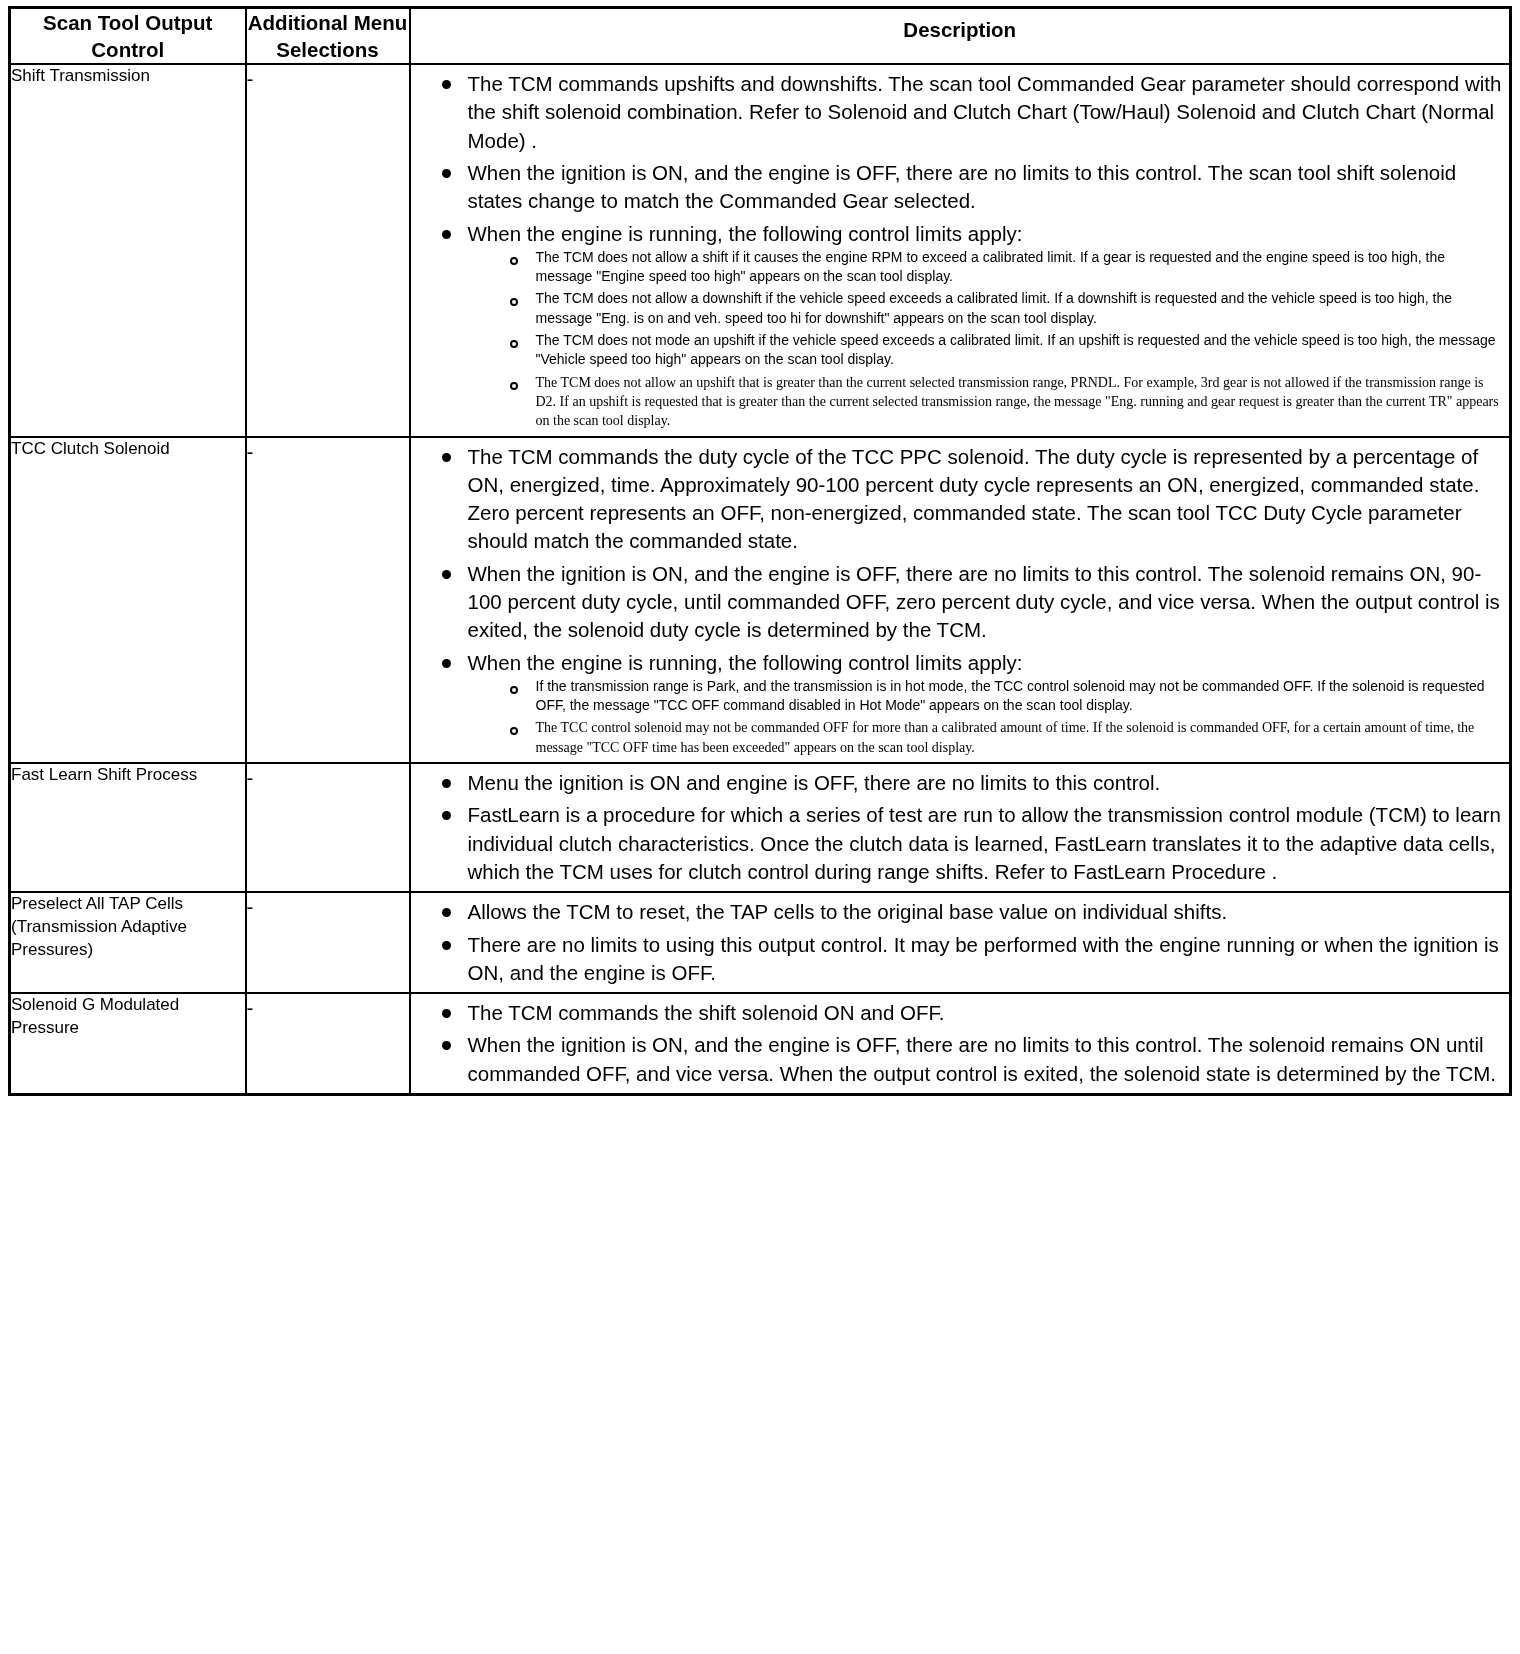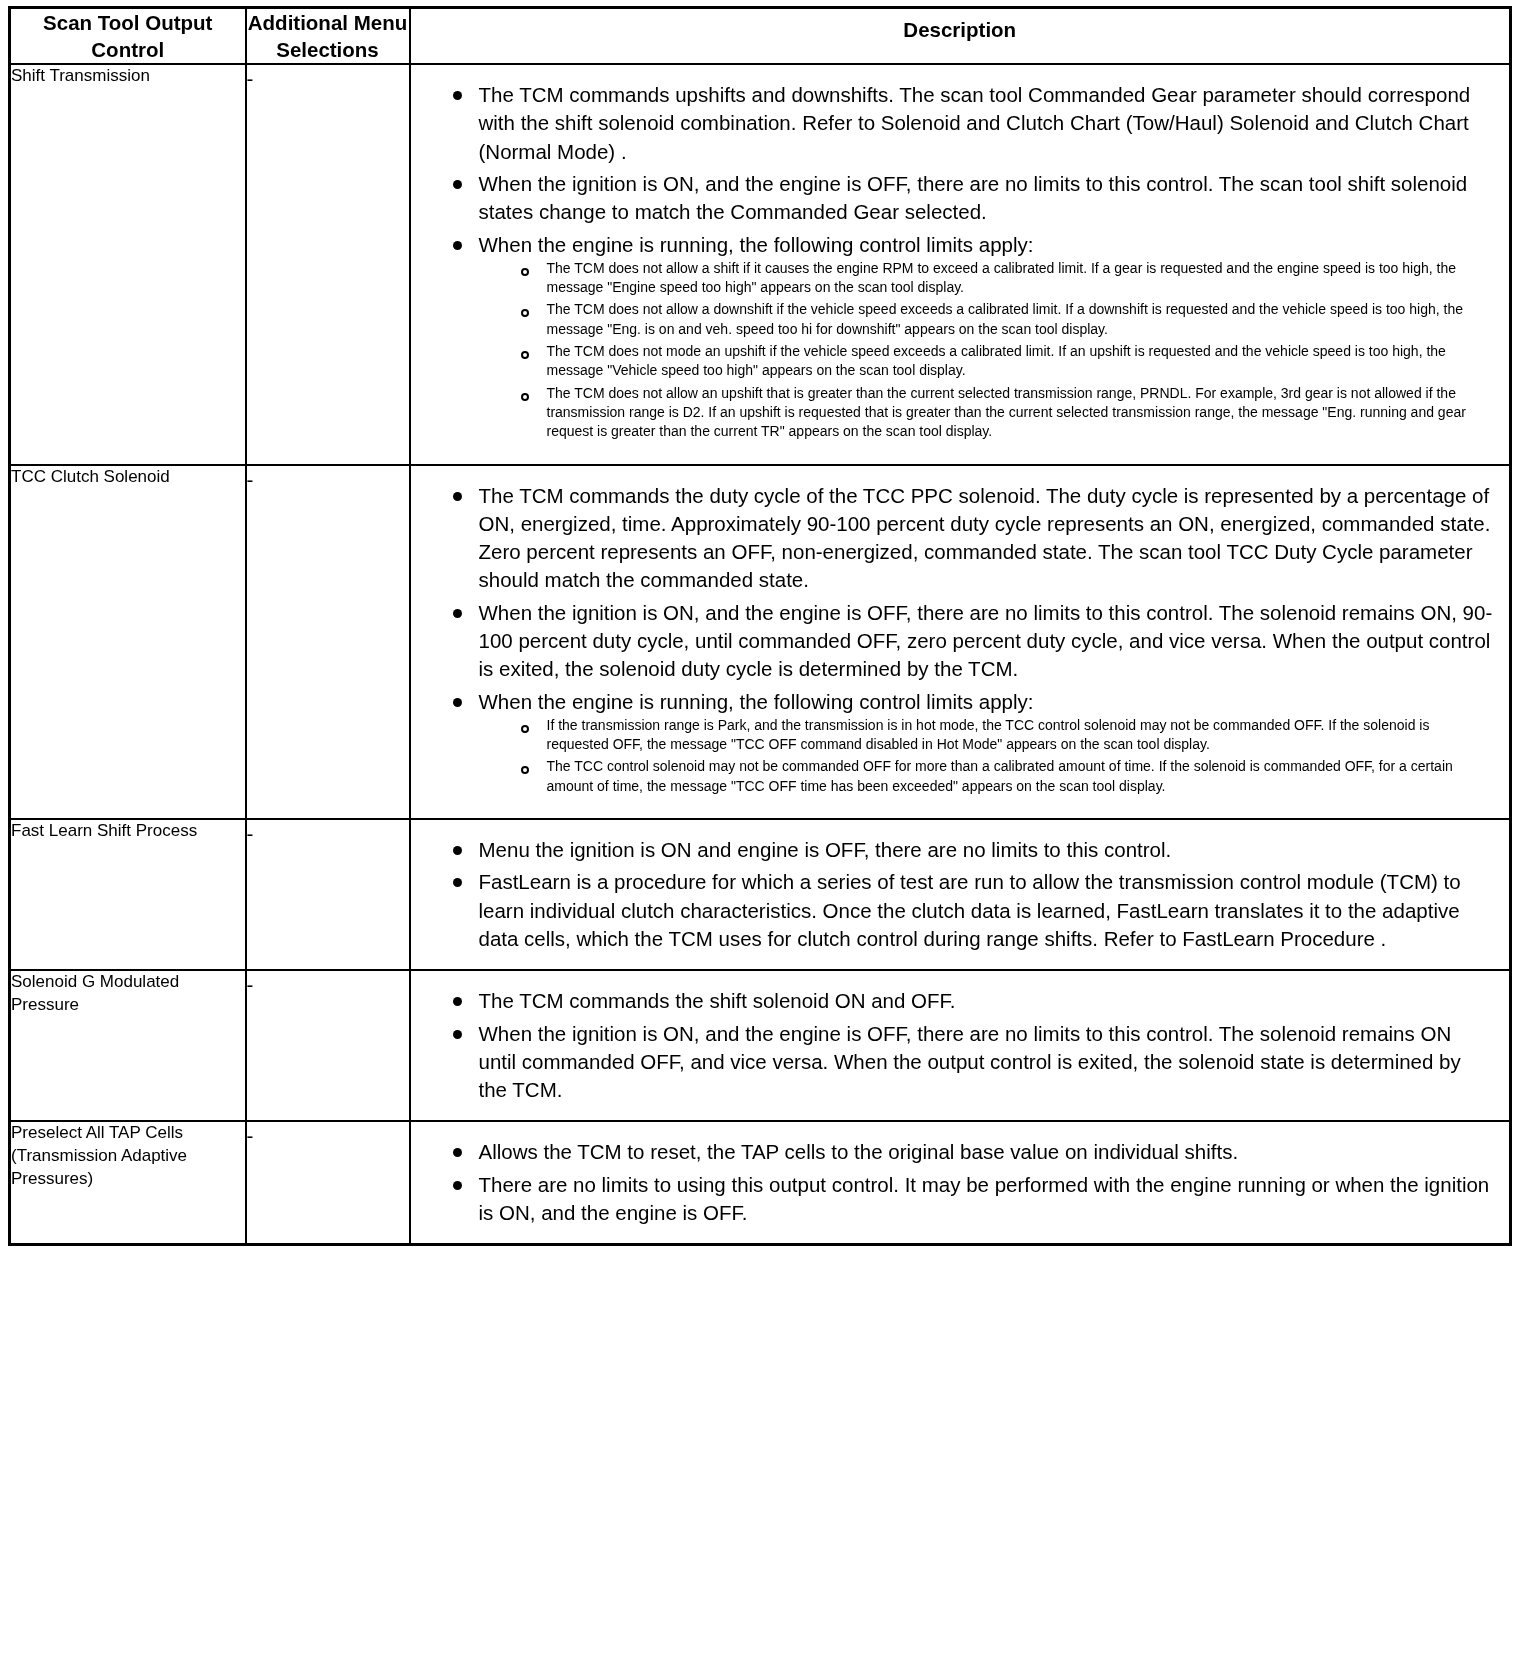--- a/index.html
+++ b/index.html
@@ -55,21 +55,21 @@
     line-height: 1.34;
     padding: 6px 4px 6px 6px;
     vertical-align: middle;
   }
   td.desc {
     padding: 9px 10px 11px 10px;
   }
   ul.lvl1 {
     list-style: none;
     margin: 0;
-    padding: 16px;
+    padding: 5px;
   }
   ul.lvl1 > li {
     position: relative;
     padding-left: 34px;
     margin: 0 0 4px 18px;
     font-size: 20.5px;
     line-height: 1.38;
   }
   ul.lvl1 > li:last-child { margin-bottom: 0; }
   ul.lvl1 > li > .btext {
@@ -90,21 +90,21 @@
     margin: 0;
     padding: 0;
   }
   ul.lvl2 > li {
     position: relative;
     padding-left: 32px;
     margin: 0 0 3px 36px;
     font-size: 14px;
     line-height: 1.38;
   }
-  ul.lvl2 > li:last-child { margin-bottom: 6px; }
+  ul.lvl2 > li:last-child { margin-bottom: 0; font-family: Liberation Serif, serif; }
   ul.lvl2 > li::before {
     content: "";
     position: absolute;
     left: 6px;
     top: 9px;
     width: 8px;
     height: 8px;
     border: 2px solid #000;
     border-radius: 50%;
     background: transparent;
@@ -181,42 +181,42 @@
               <li>
                 <span class="btext">Menu the ignition is ON and engine is OFF, there are no limits to this control.</span>
               </li>
               <li>
                 <span class="btext">FastLearn is a procedure for which a series of test are run to allow the transmission control module (TCM) to learn individual clutch characteristics. Once the clutch data is learned, FastLearn translates it to the adaptive data cells, which the TCM uses for clutch control during range shifts. Refer to FastLearn Procedure .</span>
               </li>
             </ul>
           </td>
         </tr>
         <tr>
+          <td class="control">Preselect All TAP Cells (Transmission Adaptive Pressures)</td>
+          <td class="menu">-</td>
+          <td class="desc">
+            <ul class="lvl1">
+              <li>
+                <span class="btext">Allows the TCM to reset, the TAP cells to the original base value on individual shifts.</span>
+              </li>
+              <li>
+                <span class="btext">There are no limits to using this output control. It may be performed with the engine running or when the ignition is ON, and the engine is OFF.</span>
+              </li>
+            </ul>
+          </td>
+        </tr>
+        <tr>
           <td class="control">Solenoid G Modulated Pressure</td>
           <td class="menu">-</td>
           <td class="desc">
             <ul class="lvl1">
               <li>
                 <span class="btext">The TCM commands the shift solenoid ON and OFF.</span>
               </li>
               <li>
                 <span class="btext">When the ignition is ON, and the engine is OFF, there are no limits to this control. The solenoid remains ON until commanded OFF, and vice versa. When the output control is exited, the solenoid state is determined by the TCM.</span>
-              </li>
-            </ul>
-          </td>
-        </tr>
-        <tr>
-          <td class="control">Preselect All TAP Cells (Transmission Adaptive Pressures)</td>
-          <td class="menu">-</td>
-          <td class="desc">
-            <ul class="lvl1">
-              <li>
-                <span class="btext">Allows the TCM to reset, the TAP cells to the original base value on individual shifts.</span>
-              </li>
-              <li>
-                <span class="btext">There are no limits to using this output control. It may be performed with the engine running or when the ignition is ON, and the engine is OFF.</span>
               </li>
             </ul>
           </td>
         </tr>
       </tbody>
   </table>
 </div>
 
 </body></html>

